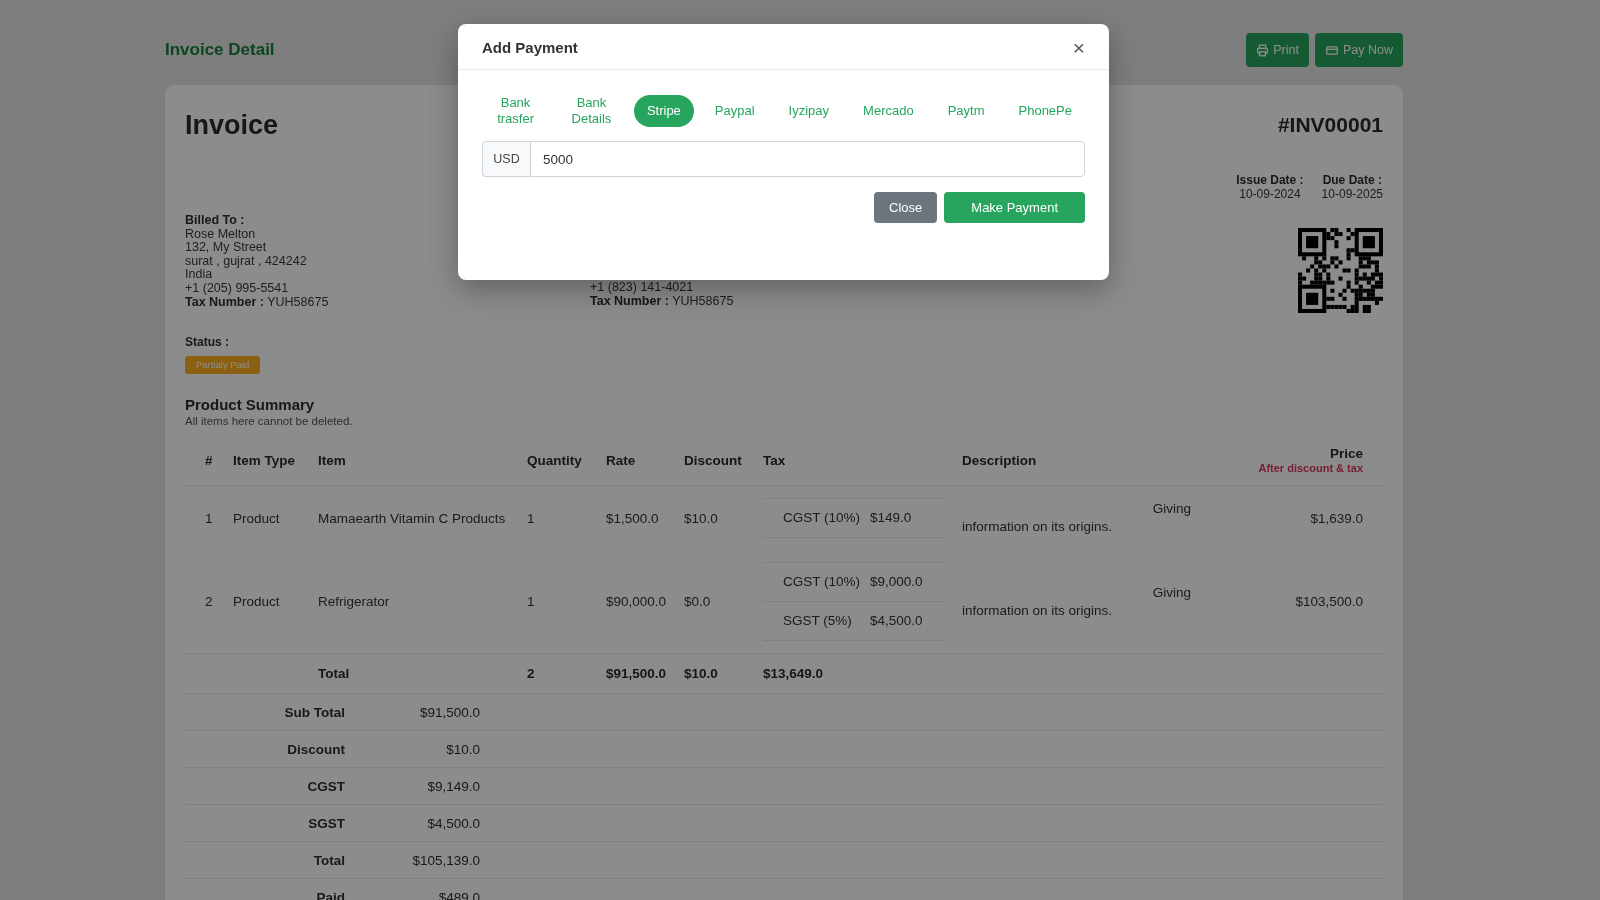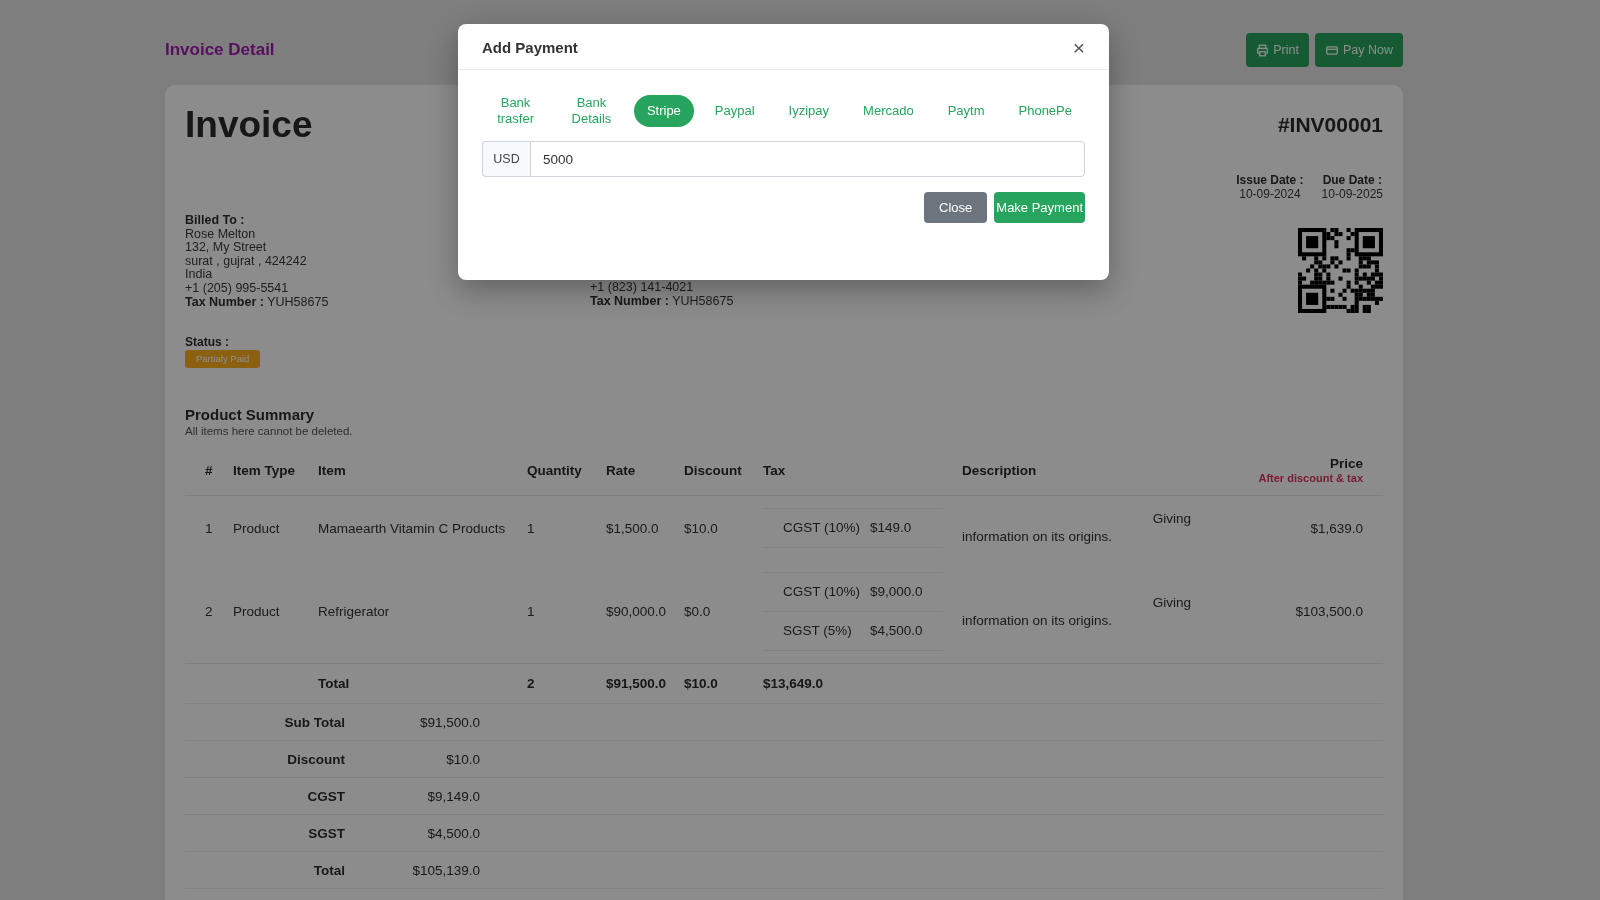--- a/index.html
+++ b/index.html
@@ -9,48 +9,48 @@
     --price-note:#dc3560;
   }
   *{margin:0;padding:0;box-sizing:border-box;}
   html,body{width:1600px;height:900px;overflow:hidden;}
   body{font-family:"Liberation Sans","DejaVu Sans",sans-serif;background:#e6e6e6;color:#333;}
   .app{position:relative;width:1600px;height:900px;overflow:hidden;}
   .content{margin-left:165px;width:1238px;}
 
   
   .topbar{display:flex;justify-content:space-between;align-items:center;padding-top:34px;height:66px;}
-  .page-title{font-size:17px;font-weight:700;color:#a21caf;}
+  .page-title{font-size:17px;font-weight:700;color:#15803d;}
   .topbar-actions{display:flex;gap:6px;}
   .btn{border:none;cursor:pointer;border-radius:4px;font-family:inherit;display:inline-flex;align-items:center;gap:4px;}
   .btn-green{background:var(--accent);color:#fff;font-size:12.5px;font-weight:500;padding:10px 10px;align-items:flex-end;}
   .btn svg{display:block;}
 
   
   .card{margin-top:19px;background:#fff;border-radius:10px;padding:24px 20px 30px 20px;}
   .invoice-title-row{display:flex;justify-content:space-between;align-items:center;}
-  .invoice-heading{font-size:37px;font-weight:600;color:#2b2b2b;line-height:32px;}
+  .invoice-heading{font-size:27px;font-weight:600;color:#2b2b2b;line-height:32px;}
   .invoice-number{font-size:21px;font-weight:600;color:#2b2b2b;}
 
   .info-row{display:flex;margin-top:33px;}
   .col-billed{width:405px;padding-top:40px;font-size:12.5px;line-height:13.6px;color:#3a3a3a;}
   .col-billed .b, .col-shipped .b{font-weight:700;color:#2f2f2f;}
   .col-shipped{flex:1;padding-top:107px;font-size:12.5px;line-height:13.6px;color:#3a3a3a;}
   .col-dates{display:flex;flex-direction:column;align-items:flex-end;}
   .dates{display:flex;gap:18px;}
   .date-box{text-align:center;font-size:12px;line-height:13.5px;color:#3a3a3a;}
   .date-box .lbl{font-weight:700;color:#2f2f2f;}
   .qr{margin-top:27px;width:85px;height:85px;background:#fff;}
 
   .status-block{margin-top:22px;font-size:12px;}
   .status-label{font-weight:700;color:#2f2f2f;}
-  .badge{display:inline-block;margin-top:1px;background:var(--warning-badge);color:#fff;
+  .badge{display:inline-block;margin-top:7px;background:var(--warning-badge);color:#fff;
          font-size:9.5px;font-weight:500;padding:4px 11px;border-radius:3px;line-height:10px;}
 
-  .ps-title{margin-top:38px;font-size:15px;font-weight:600;color:#2f2f2f;line-height:17px;}
+  .ps-title{margin-top:22px;font-size:15px;font-weight:600;color:#2f2f2f;line-height:17px;}
   .ps-subtitle{margin-top:2px;font-size:11.5px;color:#555;line-height:13px;}
 
   
   .items-table{margin-top:12px;font-size:13.5px;color:#333;}
   .tgrid{display:grid;grid-template-columns:48px 85px 209px 79px 78px 79px 199px 235px 1fr;align-items:center;}
   .thead{font-weight:700;color:#2b2b2b;padding:6px 0 10px 0;border-bottom:1px solid #e3e6e9;}
   .c-num{padding-left:20px;}
   .c-price{text-align:right;padding-right:20px;}
   .price-head{line-height:15px;}
   .price-sub{font-size:11px;font-weight:700;color:var(--price-note);line-height:14px;}
@@ -84,21 +84,21 @@
        font-family:inherit;padding:8px 13px;border-radius:18px;line-height:16px;}
   .tab.active{background:var(--accent);color:#fff;}
   .amount-label{margin-top:15px;font-size:12.5px;font-weight:600;color:#333;line-height:14px;}
   .input-group{display:flex;margin-top:6px;width:100%;height:36px;justify-content:center;}
   .ig-addon{width:48px;display:flex;align-items:center;justify-content:center;background:#f8f9fa;
             border:1px solid #ced4da;border-right:none;border-radius:4px 0 0 4px;font-size:12.5px;color:#444;}
   .ig-input{flex:1;border:1px solid #ced4da;border-radius:0 4px 4px 0;font-size:13.5px;color:#333;
             padding:0 12px;font-family:inherit;outline:none;}
   .modal-actions{display:flex;justify-content:flex-end;gap:7px;margin-top:15px;}
   .btn-close{background:var(--secondary);color:#fff;font-size:13px;padding:8px 15px;}
-  .btn-submit{background:var(--accent);color:#fff;font-size:13px;padding:8px 2px;}
+  .btn-submit{background:var(--accent);color:#fff;font-size:13px;padding:8px 27px;}
 </style>
 </head>
 <body>
 
 <div class="app">
   <div class="content">
 
     <div class="topbar">
       <div class="page-title">Invoice Detail</div>
       <div class="topbar-actions">

